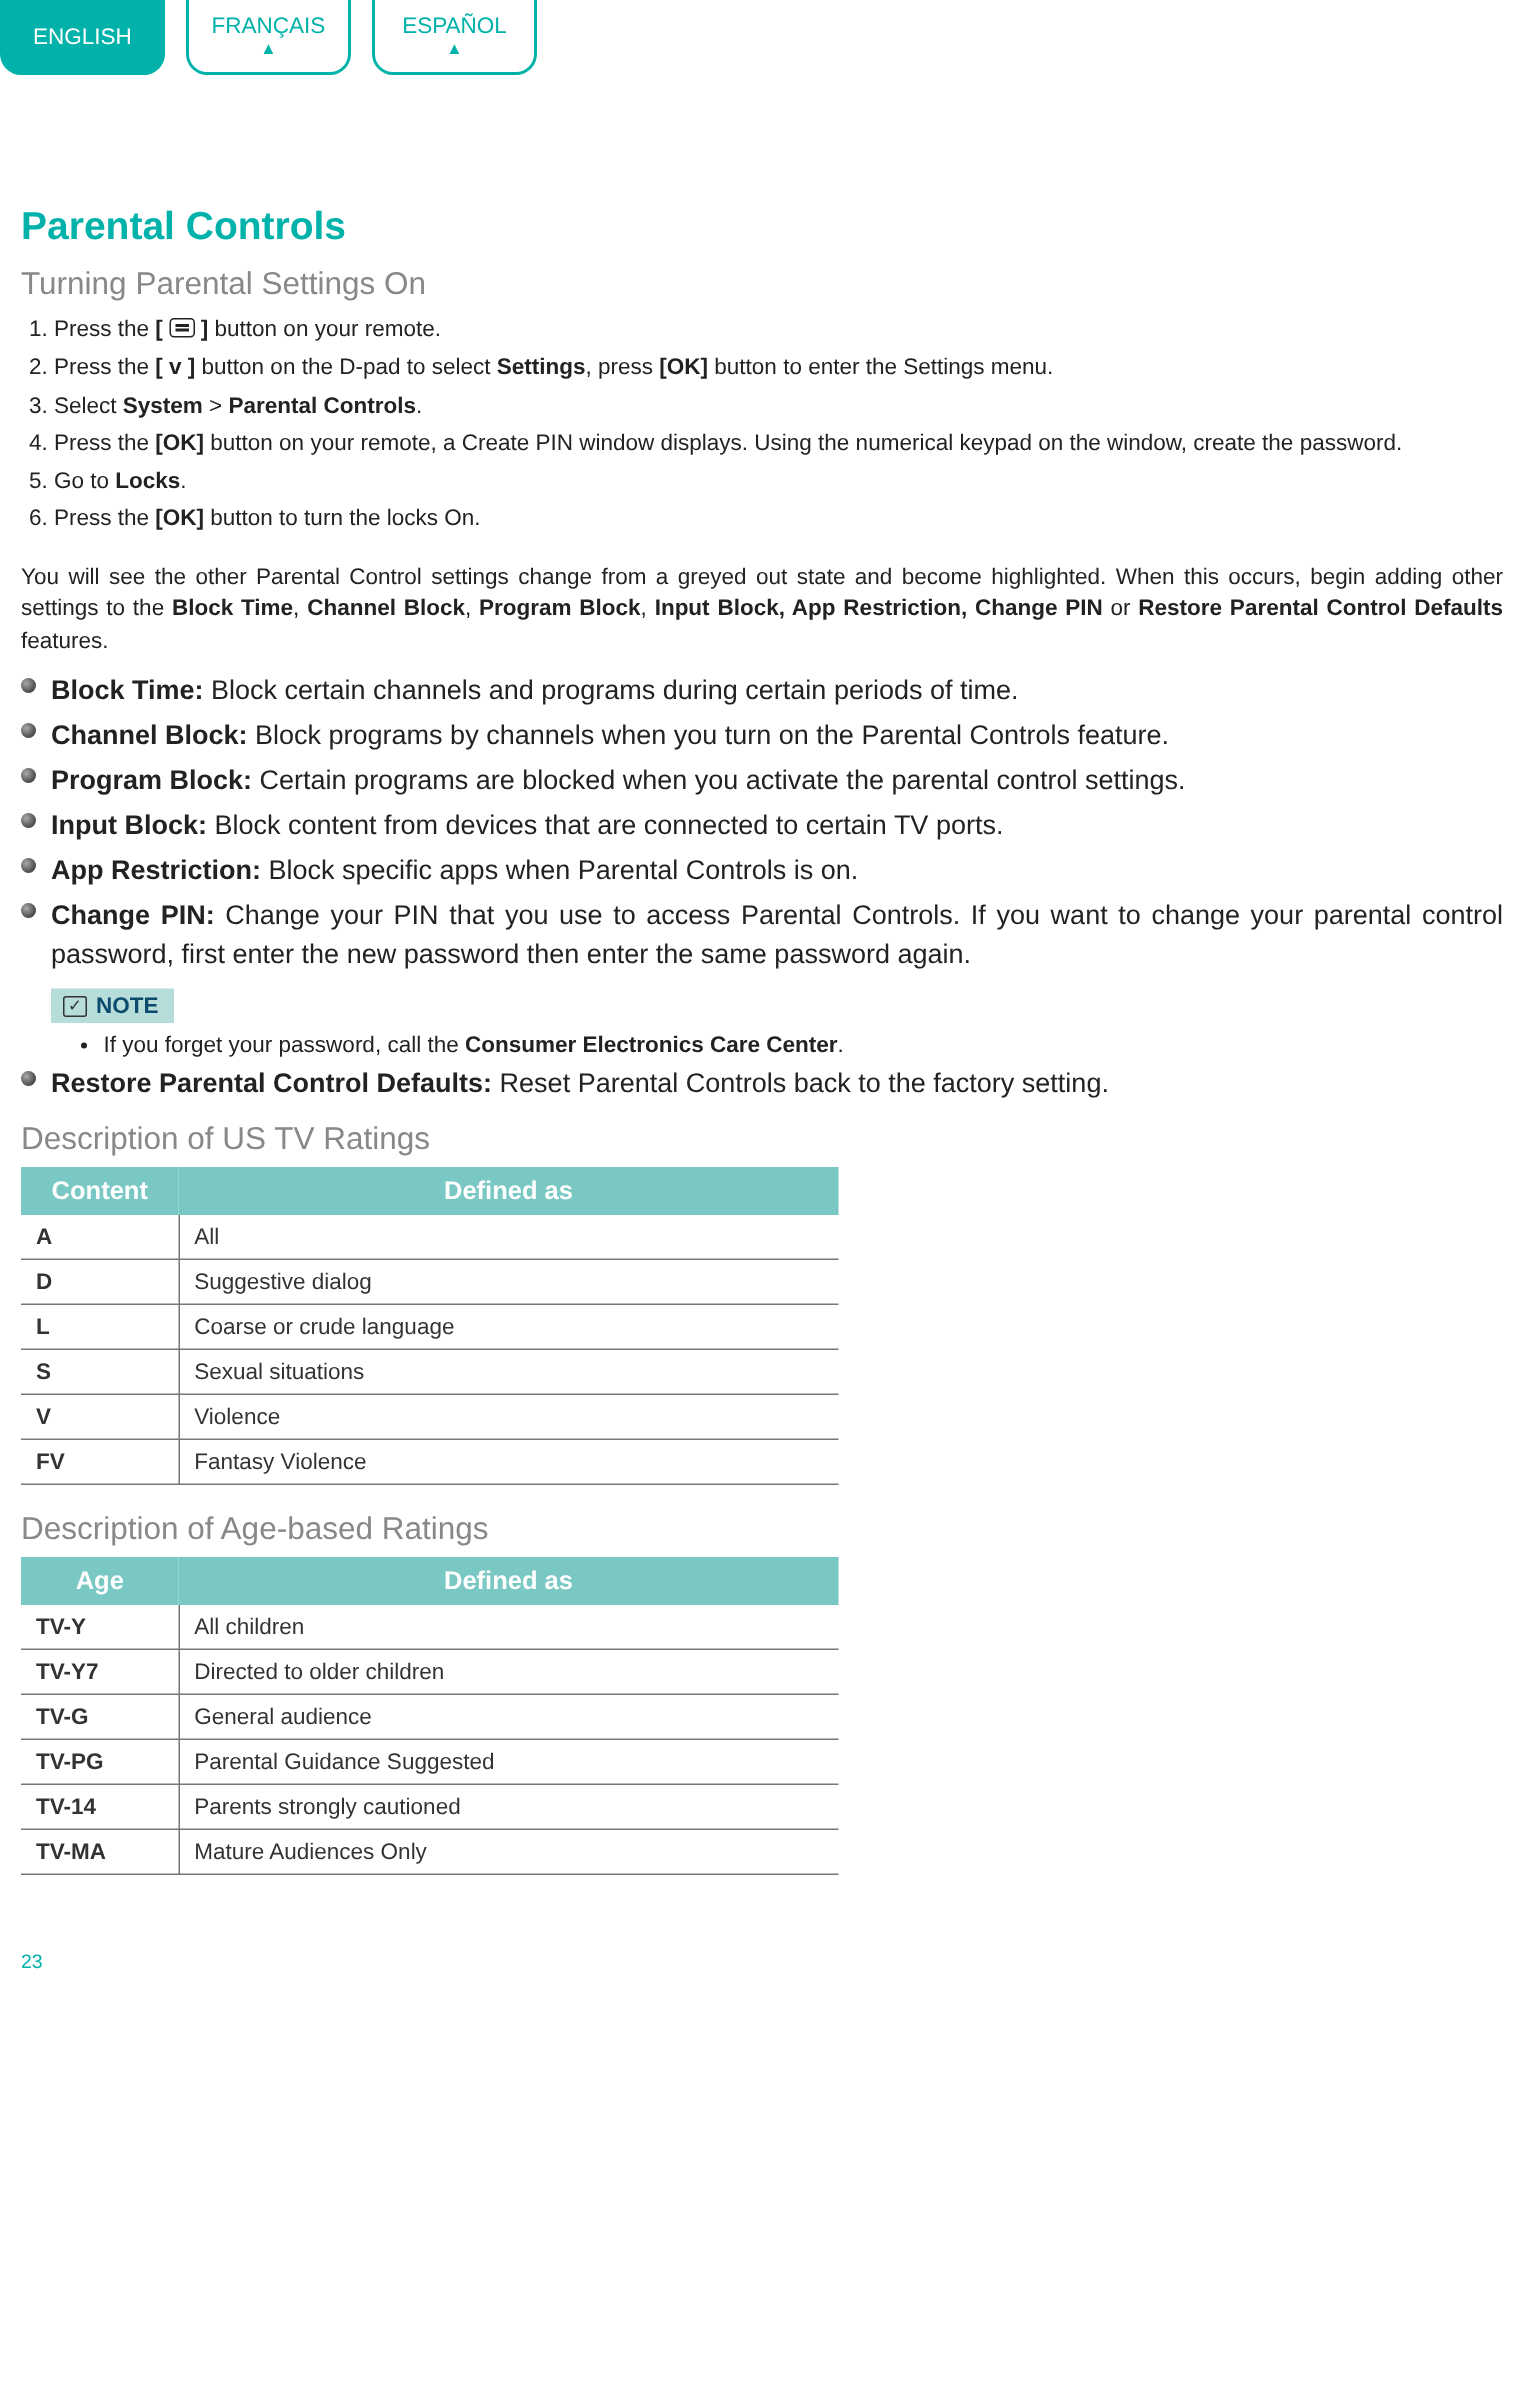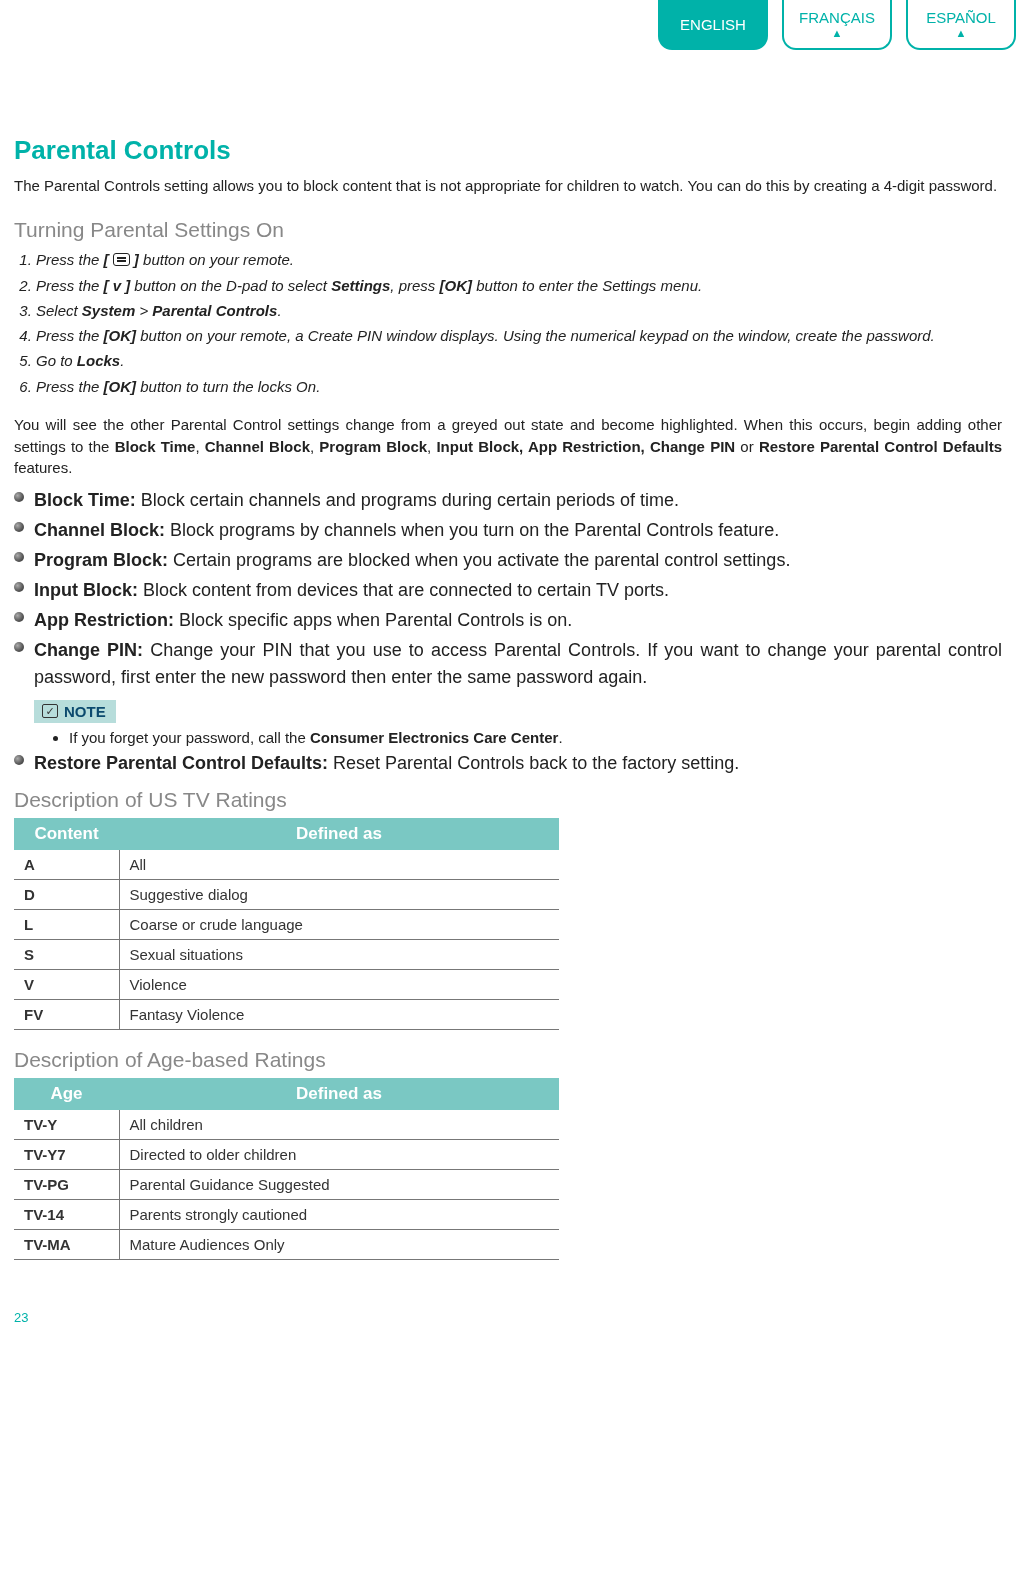--- a/index.html
+++ b/index.html
@@ -6,21 +6,20 @@
   body {
     font-family: Arial, Helvetica, sans-serif;
     background: #fff;
     width: 1016px;
     padding-bottom: 40px;
   }
   .lang-tabs {
     display: flex;
     gap: 14px;
     padding: 0 0 0 0;
-    justify-content: flex-end;
   }
   .lang-tab {
     width: 110px;
     height: 50px;
     border: 2px solid #00b2a9;
     border-top: none;
     border-radius: 0 0 14px 14px;
     display: flex;
     flex-direction: column;
     align-items: center;
@@ -62,21 +61,20 @@
     font-size: 21px;
     font-weight: 500;
     margin: 12px 0 6px 0;
   }
   ol.steps {
     list-style: decimal;
     padding-left: 22px;
     font-size: 15px;
     color: #222;
     line-height: 1.55;
-    font-style: italic;
   }
   ol.steps li { margin-bottom: 2px; text-align: justify; }
   .after-steps {
     font-size: 15px;
     color: #222;
     line-height: 1.45;
     text-align: justify;
     margin-top: 16px;
     margin-bottom: 8px;
   }
@@ -194,21 +192,20 @@
   </div>
   <div class="lang-tab">
     <span>ESPAÑOL</span>
     <span class="tri">▲</span>
   </div>
 </div>
 
 <div class="content">
 
   <h1>Parental Controls</h1>
-  <p class="intro">The Parental Controls setting allows you to block content that is not appropriate for children to watch. You can do this by creating a 4-digit password.</p>
 
   <h2>Turning Parental Settings On</h2>
   <ol class="steps" id="steps-list">
       <li>Press the <b>[ <span class="remote-icon"></span> ]</b> button on your remote.</li>
       <li>Press the <b>[ v ]</b> button on the D-pad to select <b>Settings</b>, press <b>[OK]</b> button to enter the Settings menu.</li>
       <li>Select <b>System</b> &gt; <b>Parental Controls</b>.</li>
       <li>Press the <b>[OK]</b> button on your remote, a Create PIN window displays. Using the numerical keypad on the window, create the password.</li>
       <li>Go to <b>Locks</b>.</li>
       <li>Press the <b>[OK]</b> button to turn the locks On.</li>
     </ol>
@@ -283,20 +280,24 @@
     <tbody id="age-body">
         <tr>
           <td>TV-Y</td>
           <td>All children</td>
         </tr>
         <tr>
           <td>TV-Y7</td>
           <td>Directed to older children</td>
         </tr>
         <tr>
+          <td>TV-G</td>
+          <td>General audience</td>
+        </tr>
+        <tr>
           <td>TV-PG</td>
           <td>Parental Guidance Suggested</td>
         </tr>
         <tr>
           <td>TV-14</td>
           <td>Parents strongly cautioned</td>
         </tr>
         <tr>
           <td>TV-MA</td>
           <td>Mature Audiences Only</td>

